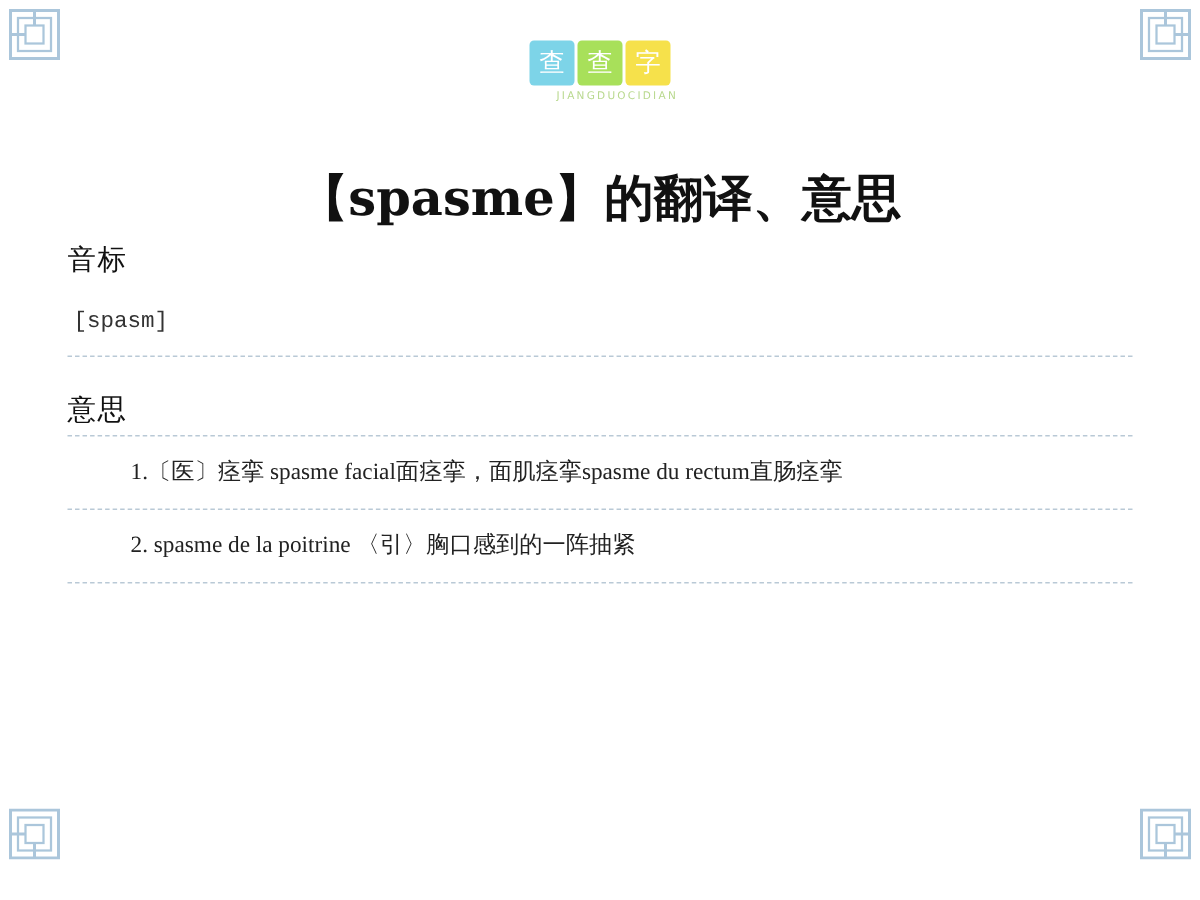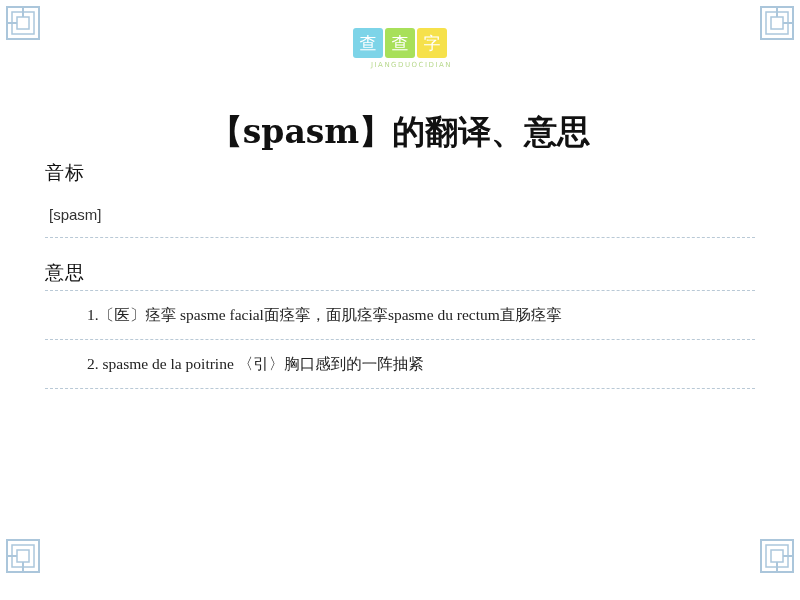--- a/index.html
+++ b/index.html
@@ -94,21 +94,21 @@
   }
   .section-head {
     font-family: "DejaVu Sans", sans-serif;
     font-weight: normal;
     font-size: 19px;
     color: #111111;
     margin: 0 0 4px 0;
     letter-spacing: 1px;
   }
   .phonetic {
-    font-family: Liberation Sans, sans-serif;
+    font-family: Liberation Mono, monospace;
     font-size: 15px;
     color: #333333;
     padding: 16px 4px 14px 4px;
   }
   .divider {
     border-top: 1px dashed #b9c9d6;
     height: 0;
     font-size: 0;
     line-height: 0;
   }
@@ -169,21 +169,21 @@
 
   <div class="logo-wrap">
     <div class="logo-blocks">
       <span class="b1">查</span>
       <span class="b2">查</span>
       <span class="b3">字</span>
     </div>
     <div class="logo-sub">JIANGDUOCIDIAN</div>
   </div>
 
-  <h1 class="title">【spasm】的翻译、意思</h1>
+  <h1 class="title">【spasme】的翻译、意思</h1>
 
   <div class="content">
 
     <div class="section-head">音标</div>
     <div class="phonetic">[spasm]</div>
 
     <div class="divider"></div>
 
     <div class="section-head gap-top">意思</div>
 

